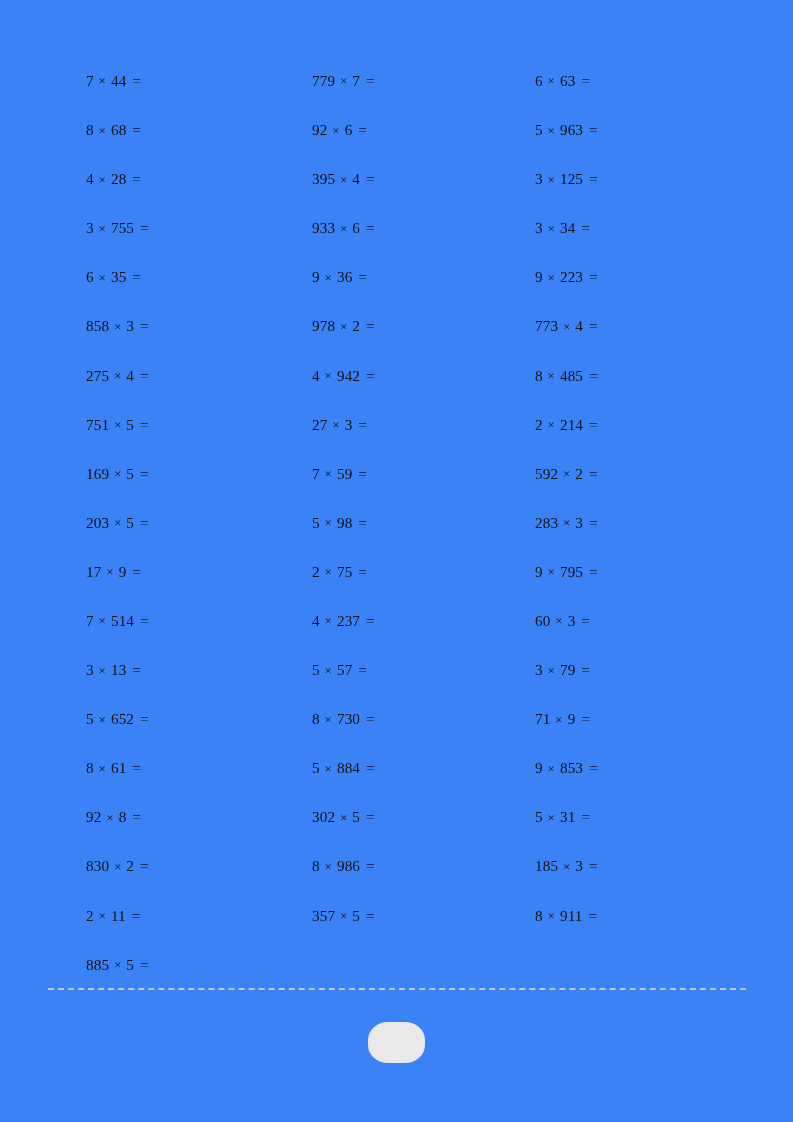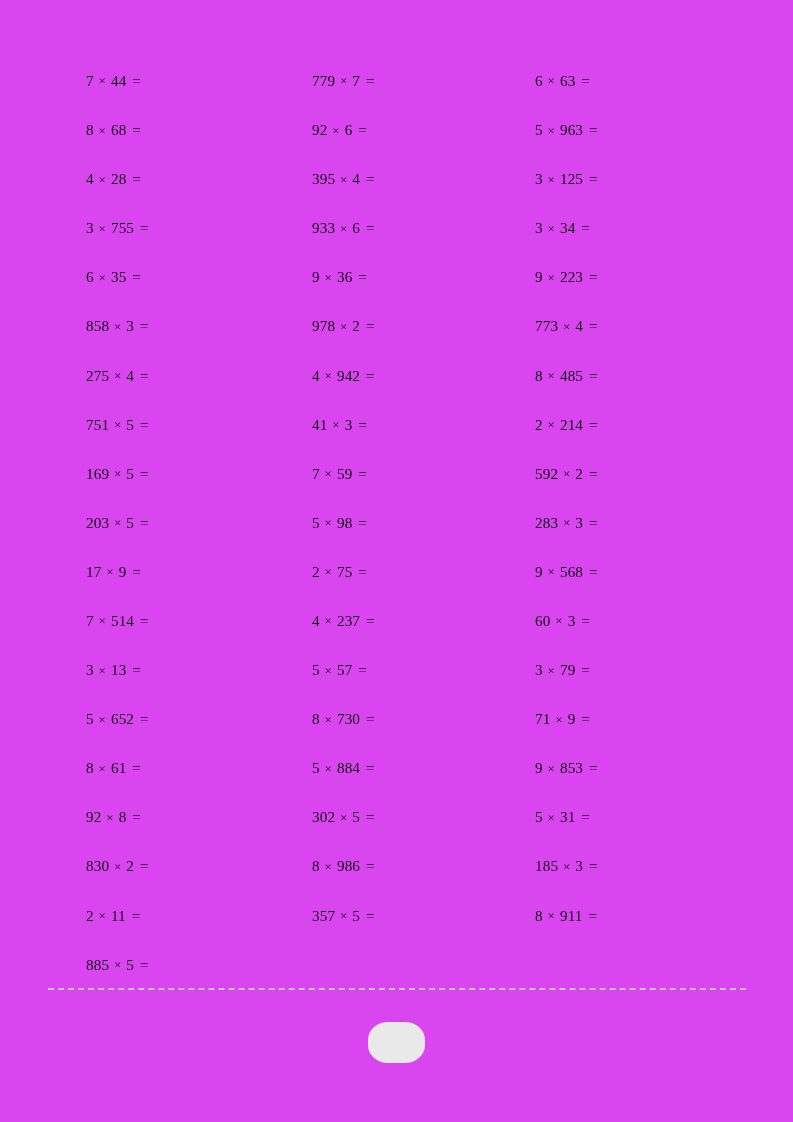--- a/index.html
+++ b/index.html
@@ -9,21 +9,21 @@
   }
   body {
     font-family: "Liberation Serif", "DejaVu Serif", serif;
     color: #111111;
     -webkit-font-smoothing: antialiased;
   }
   #page {
     position: relative;
     width: 793px;
     height: 1122px;
-    background: #d946ef;
+    background: #3b82f6;
     overflow: hidden;
     box-sizing: border-box;
   }
   #problems {
     position: absolute;
     left: 86px;
     top: 56px;
     width: 660px;
     display: grid;
     grid-template-columns: 226px 223px 211px;
@@ -87,31 +87,31 @@
       <div class="problem"><span>6</span> <span class="op">×</span> <span>35</span> <span class="eq">=</span></div>
       <div class="problem"><span>9</span> <span class="op">×</span> <span>36</span> <span class="eq">=</span></div>
       <div class="problem"><span>9</span> <span class="op">×</span> <span>223</span> <span class="eq">=</span></div>
       <div class="problem"><span>858</span> <span class="op">×</span> <span>3</span> <span class="eq">=</span></div>
       <div class="problem"><span>978</span> <span class="op">×</span> <span>2</span> <span class="eq">=</span></div>
       <div class="problem"><span>773</span> <span class="op">×</span> <span>4</span> <span class="eq">=</span></div>
       <div class="problem"><span>275</span> <span class="op">×</span> <span>4</span> <span class="eq">=</span></div>
       <div class="problem"><span>4</span> <span class="op">×</span> <span>942</span> <span class="eq">=</span></div>
       <div class="problem"><span>8</span> <span class="op">×</span> <span>485</span> <span class="eq">=</span></div>
       <div class="problem"><span>751</span> <span class="op">×</span> <span>5</span> <span class="eq">=</span></div>
-      <div class="problem"><span>41</span> <span class="op">×</span> <span>3</span> <span class="eq">=</span></div>
+      <div class="problem"><span>27</span> <span class="op">×</span> <span>3</span> <span class="eq">=</span></div>
       <div class="problem"><span>2</span> <span class="op">×</span> <span>214</span> <span class="eq">=</span></div>
       <div class="problem"><span>169</span> <span class="op">×</span> <span>5</span> <span class="eq">=</span></div>
       <div class="problem"><span>7</span> <span class="op">×</span> <span>59</span> <span class="eq">=</span></div>
       <div class="problem"><span>592</span> <span class="op">×</span> <span>2</span> <span class="eq">=</span></div>
       <div class="problem"><span>203</span> <span class="op">×</span> <span>5</span> <span class="eq">=</span></div>
       <div class="problem"><span>5</span> <span class="op">×</span> <span>98</span> <span class="eq">=</span></div>
       <div class="problem"><span>283</span> <span class="op">×</span> <span>3</span> <span class="eq">=</span></div>
       <div class="problem"><span>17</span> <span class="op">×</span> <span>9</span> <span class="eq">=</span></div>
       <div class="problem"><span>2</span> <span class="op">×</span> <span>75</span> <span class="eq">=</span></div>
-      <div class="problem"><span>9</span> <span class="op">×</span> <span>568</span> <span class="eq">=</span></div>
+      <div class="problem"><span>9</span> <span class="op">×</span> <span>795</span> <span class="eq">=</span></div>
       <div class="problem"><span>7</span> <span class="op">×</span> <span>514</span> <span class="eq">=</span></div>
       <div class="problem"><span>4</span> <span class="op">×</span> <span>237</span> <span class="eq">=</span></div>
       <div class="problem"><span>60</span> <span class="op">×</span> <span>3</span> <span class="eq">=</span></div>
       <div class="problem"><span>3</span> <span class="op">×</span> <span>13</span> <span class="eq">=</span></div>
       <div class="problem"><span>5</span> <span class="op">×</span> <span>57</span> <span class="eq">=</span></div>
       <div class="problem"><span>3</span> <span class="op">×</span> <span>79</span> <span class="eq">=</span></div>
       <div class="problem"><span>5</span> <span class="op">×</span> <span>652</span> <span class="eq">=</span></div>
       <div class="problem"><span>8</span> <span class="op">×</span> <span>730</span> <span class="eq">=</span></div>
       <div class="problem"><span>71</span> <span class="op">×</span> <span>9</span> <span class="eq">=</span></div>
       <div class="problem"><span>8</span> <span class="op">×</span> <span>61</span> <span class="eq">=</span></div>

